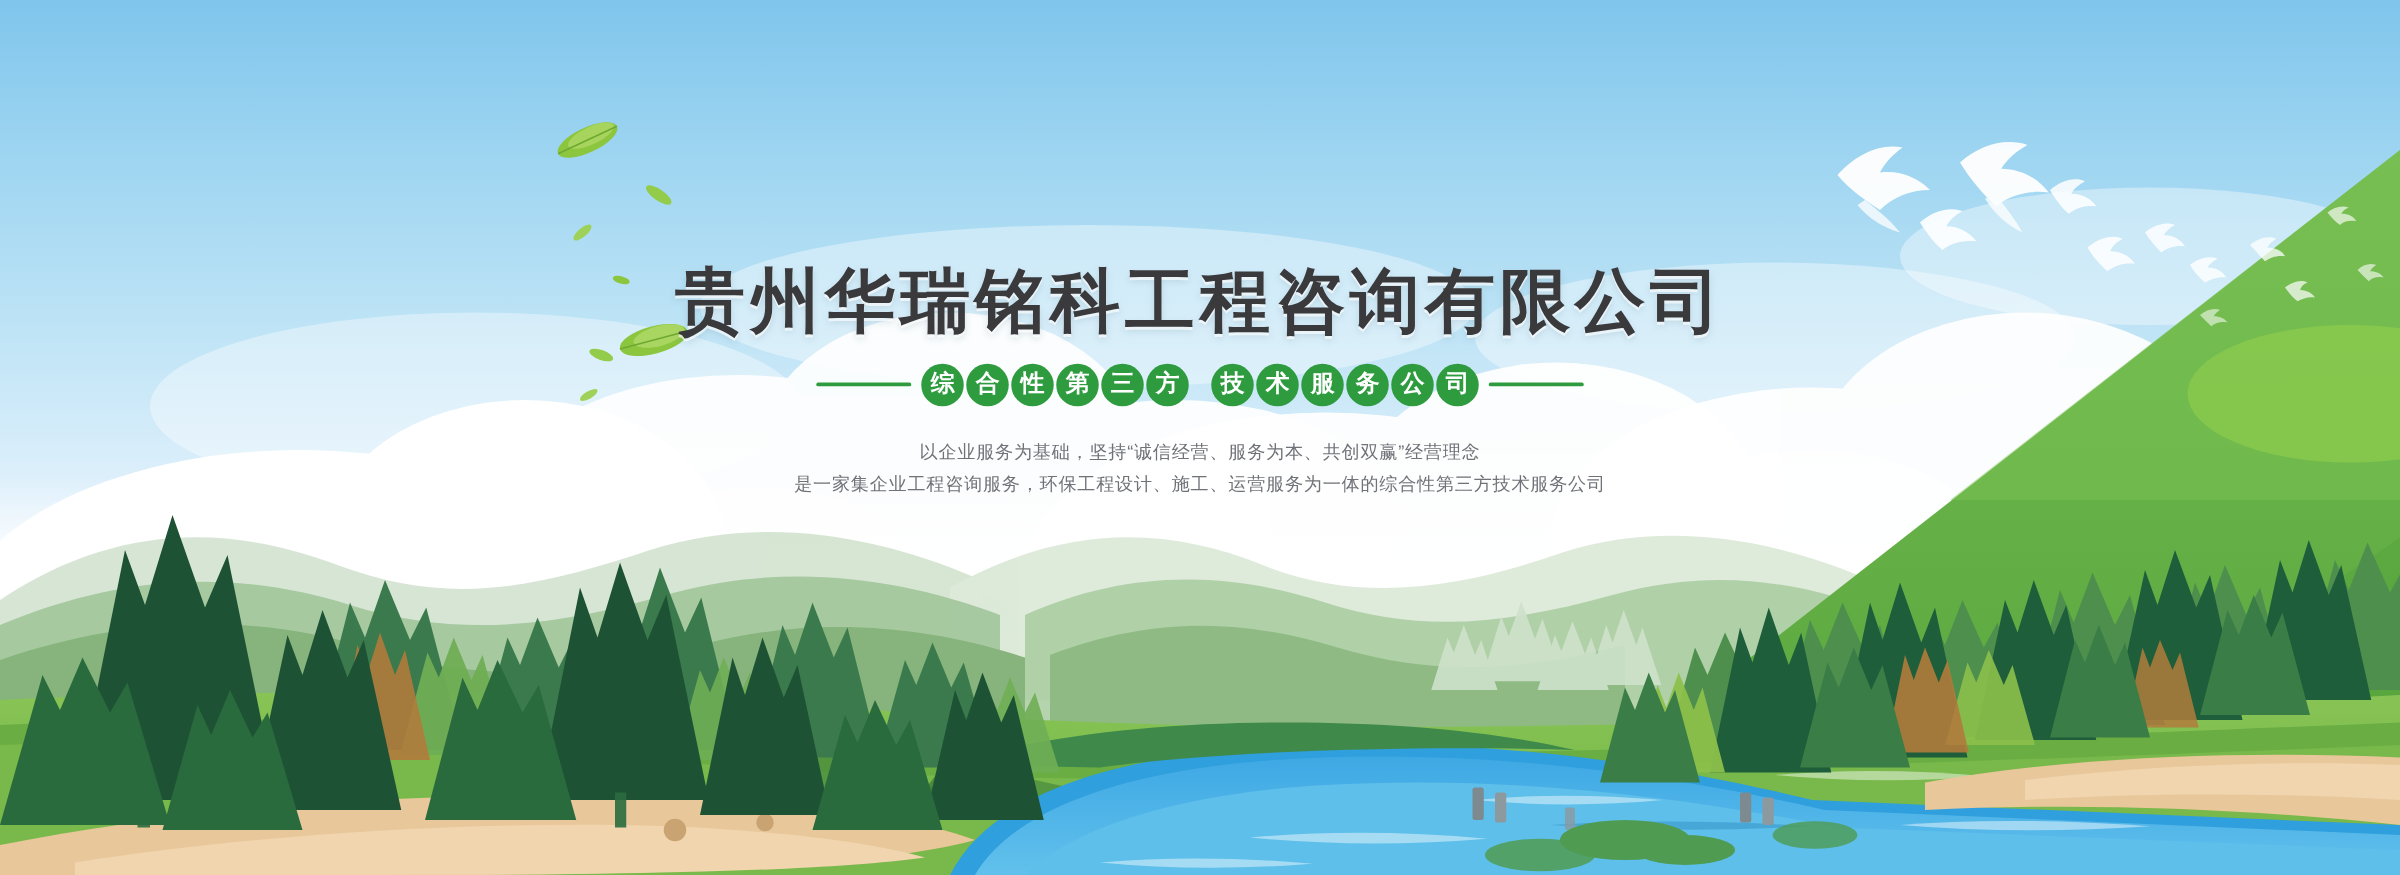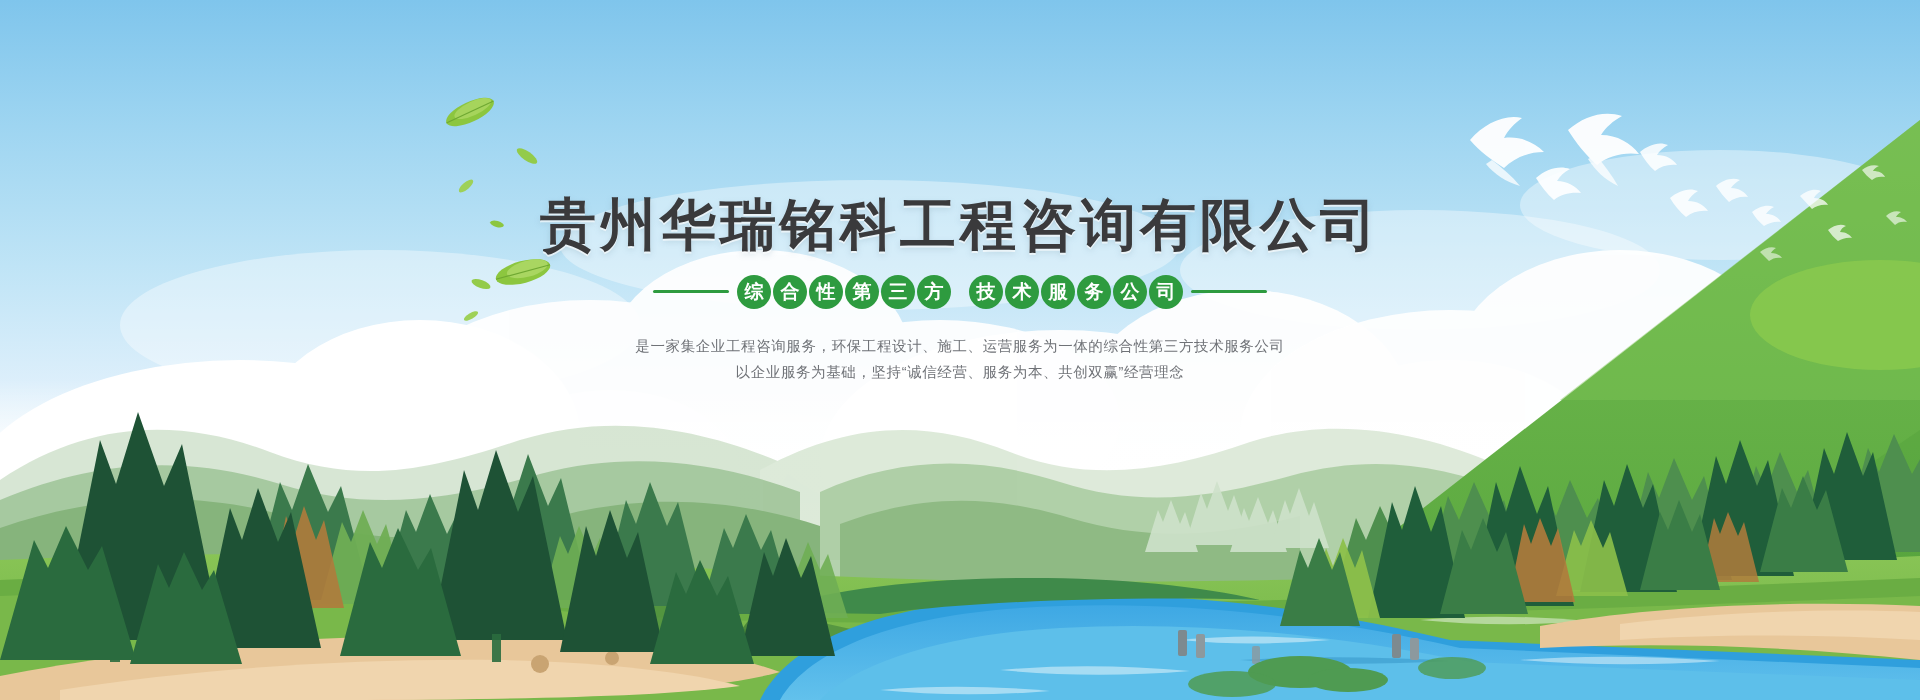--- a/index.html
+++ b/index.html
@@ -48,21 +48,21 @@
   .hz4{width:400px;height:110px;left:1520px;top:150px;}
 
   
   .haze-band{position:absolute;left:0;right:0;top:380px;height:160px;
        background:linear-gradient(180deg,rgba(255,255,255,0) 0%,rgba(255,255,255,.85) 45%,#ffffff 100%);}
 
   
   .scene{position:absolute;inset:0;width:1920px;height:700px;}
 
   
-  .textblock{position:absolute;left:0;top:0;width:1920px;height:512px;
+  .textblock{position:absolute;left:0;top:16px;width:1920px;height:512px;
        pointer-events:none;}
   .inner{position:absolute;left:50%;transform:translateX(-50%);top:196px;width:1100px;text-align:center;pointer-events:auto;}
 
   .main-title{font-size:56px;line-height:1.05;font-weight:bold;color:#3a3a3c;
        letter-spacing:4px;
        text-shadow:0 2px 0 rgba(255,255,255,.65), 0 3px 6px rgba(120,150,170,.28);
        white-space:nowrap;}
 
   .badge-row{margin-top:20px;display:flex;align-items:center;justify-content:center;gap:0px;}
   .dash{width:76px;height:3px;background:#2e9b3f;border-radius:2px;}
@@ -382,19 +382,19 @@
             <span class="badge">术</span>
             <span class="badge">服</span>
             <span class="badge">务</span>
             <span class="badge">公</span>
             <span class="badge">司</span>
           </span>
         <span class="dash right"></span>
       </div>
 
       <div class="desc">
+        <div>以企业服务为基础，坚持“诚信经营、服务为本、共创双赢”经营理念</div>
         <div>是一家集企业工程咨询服务，环保工程设计、施工、运营服务为一体的综合性第三方技术服务公司</div>
-        <div>以企业服务为基础，坚持“诚信经营、服务为本、共创双赢”经营理念</div>
       </div>
     </div>
   </div>
 
 </div>
 
 </body></html>

